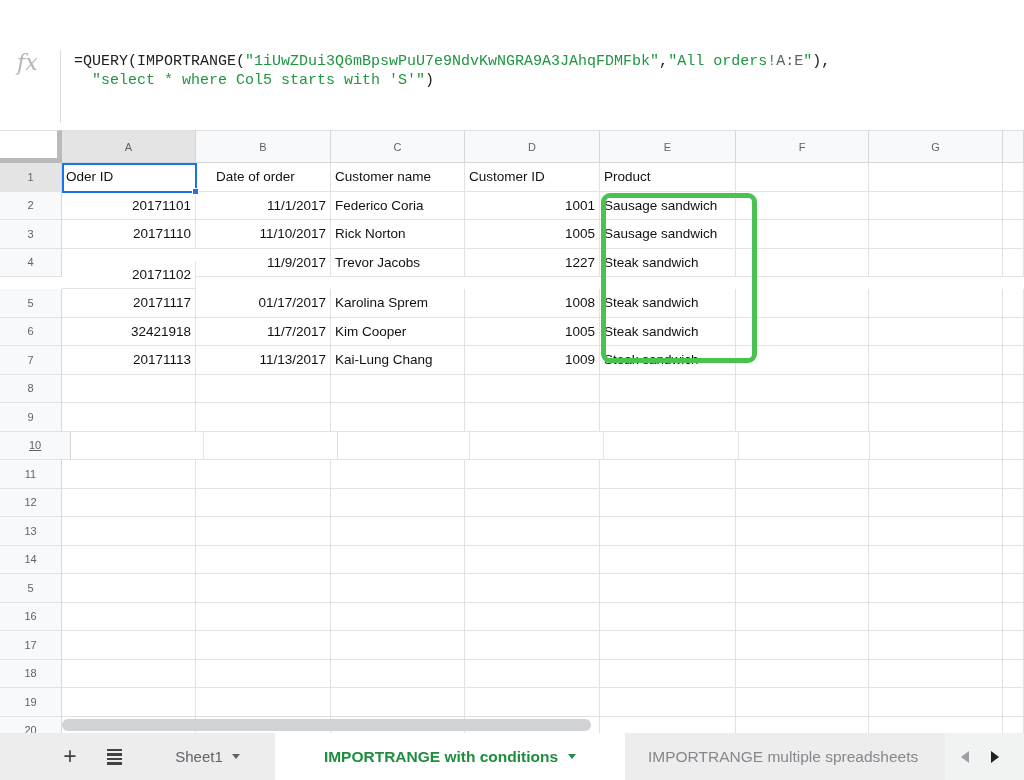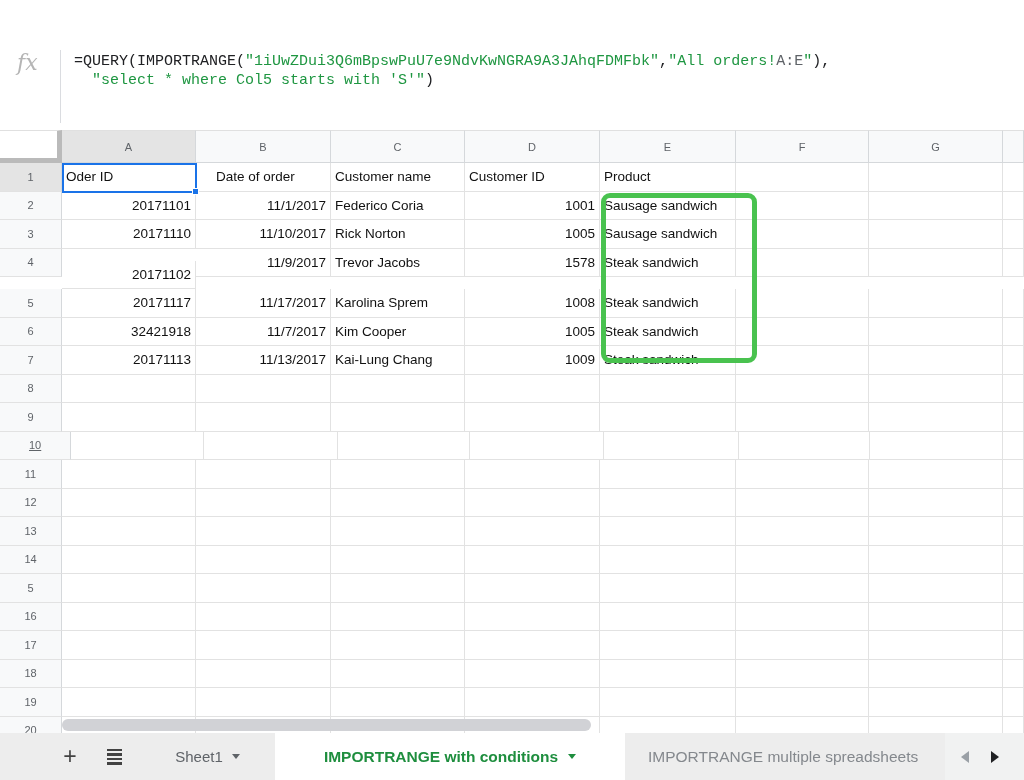--- a/index.html
+++ b/index.html
@@ -159,30 +159,30 @@
         <div class="data-cell" style="width: 136px; height: 28.5px;">Sausage sandwich</div>
         <div class="data-cell" style="width: 133px; height: 28.5px;"></div>
         <div class="data-cell" style="width: 134px; height: 28.5px;"></div>
         <div class="data-cell" style="width: 21px; height: 28.5px;"></div>
       </div>
       <div class="grid-row">
         <div class="rownum-cell" style="width: 62px; height: 28.5px;">4</div>
         <div class="data-cell num" style="width: 134px; height: 28.5px; margin-top: 12px;">20171102</div>
         <div class="data-cell num" style="width: 135px; height: 28.5px;">11/9/2017</div>
         <div class="data-cell" style="width: 134px; height: 28.5px;">Trevor Jacobs</div>
-        <div class="data-cell num" style="width: 135px; height: 28.5px;">1578</div>
+        <div class="data-cell num" style="width: 135px; height: 28.5px;">1227</div>
         <div class="data-cell" style="width: 136px; height: 28.5px;">Steak sandwich</div>
         <div class="data-cell" style="width: 133px; height: 28.5px;"></div>
         <div class="data-cell" style="width: 134px; height: 28.5px;"></div>
         <div class="data-cell" style="width: 21px; height: 28.5px;"></div>
       </div>
       <div class="grid-row">
         <div class="rownum-cell" style="width: 62px; height: 28.5px;">5</div>
         <div class="data-cell num" style="width: 134px; height: 28.5px;">20171117</div>
-        <div class="data-cell num" style="width: 135px; height: 28.5px;">11/17/2017</div>
+        <div class="data-cell num" style="width: 135px; height: 28.5px;">01/17/2017</div>
         <div class="data-cell" style="width: 134px; height: 28.5px;">Karolina Sprem</div>
         <div class="data-cell num" style="width: 135px; height: 28.5px;">1008</div>
         <div class="data-cell" style="width: 136px; height: 28.5px;">Steak sandwich</div>
         <div class="data-cell" style="width: 133px; height: 28.5px;"></div>
         <div class="data-cell" style="width: 134px; height: 28.5px;"></div>
         <div class="data-cell" style="width: 21px; height: 28.5px;"></div>
       </div>
       <div class="grid-row">
         <div class="rownum-cell" style="width: 62px; height: 28.5px;">6</div>
         <div class="data-cell num" style="width: 134px; height: 28.5px;">32421918</div>

